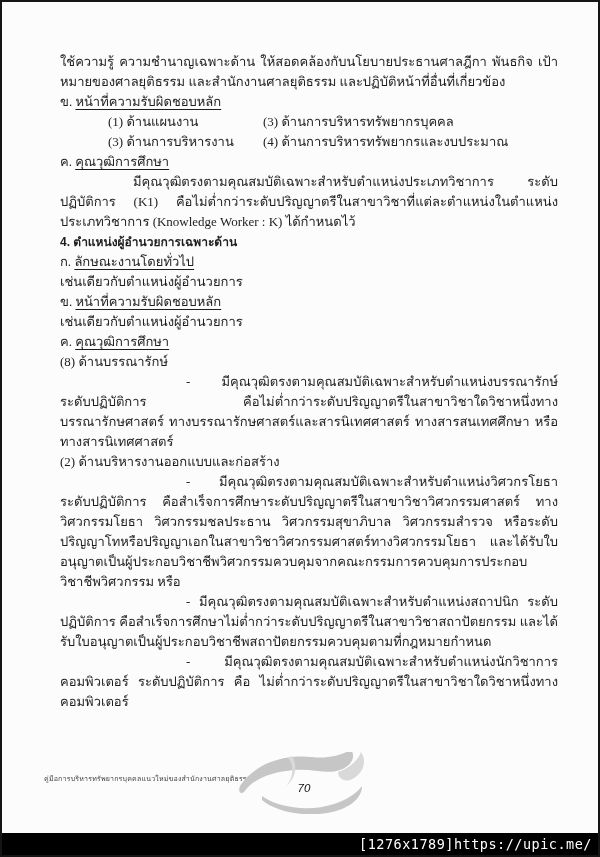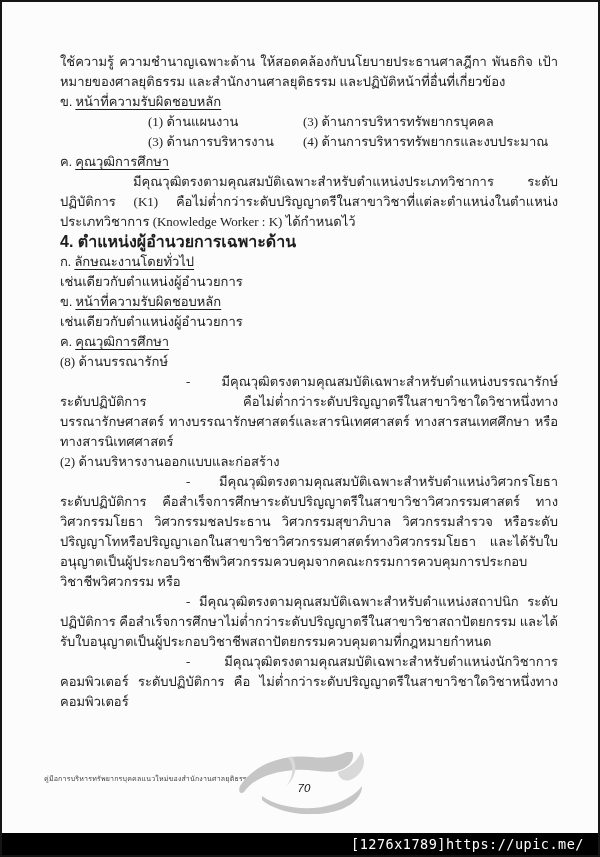--- a/index.html
+++ b/index.html
@@ -16,43 +16,43 @@
   .content{
     position:absolute;
     left:58px;right:40px;top:50px;
     font-size:13px;
     line-height:20px;
   }
   .content p{margin:0;}
   .justify{text-align:justify;}
   .h-underline{text-decoration:underline;text-underline-offset:3px;}
   .indent-kh{margin-left:53px;}     
-  .indent-sec4{margin-left:63px;font-weight:bold;font-family:"Liberation Sans","DejaVu Sans",sans-serif;font-size:16px;}
+  .indent-sec4{margin-left:63px;font-weight:bold;font-family:"Liberation Sans","DejaVu Sans",sans-serif;font-size:12px;}
   .indent-sub{margin-left:78px;}     
   .indent-body{margin-left:98px;}    
   .para-edu{text-indent:73px;}
   .para-dash{text-indent:126px;}
-  .two-col{display:grid;grid-template-columns:155px auto;margin-left:88px;}
+  .two-col{display:grid;grid-template-columns:155px auto;margin-left:48px;}
   .footer-source{
     position:absolute;left:42px;top:771px;
     font-size:7px;color:#3f3f3f;letter-spacing:.2px;
     font-family:"Liberation Serif","DejaVu Serif",serif;
   }
   .swirl{position:absolute;left:232px;top:750px;width:140px;height:62px;}
   .page-number{
     position:absolute;left:232px;top:780px;width:140px;
     text-align:center;font-size:11.5px;color:#111;
     font-family:"Liberation Sans","DejaVu Sans",sans-serif;
     font-style:italic;
   }
   .watermark-bar{
     position:absolute;left:0;right:0;bottom:0;height:22px;
     background:#000;
     display:flex;align-items:center;justify-content:flex-end;
-    padding-right:14px;box-sizing:border-box;
+    padding-right:6px;box-sizing:border-box;
   }
   .watermark-bar span{
     color:#fff;font-size:13.5px;
     font-family:"DejaVu Sans Mono","Liberation Mono",monospace;
     letter-spacing:.5px;
   }
 </style>
 </head>
 <body>
 

